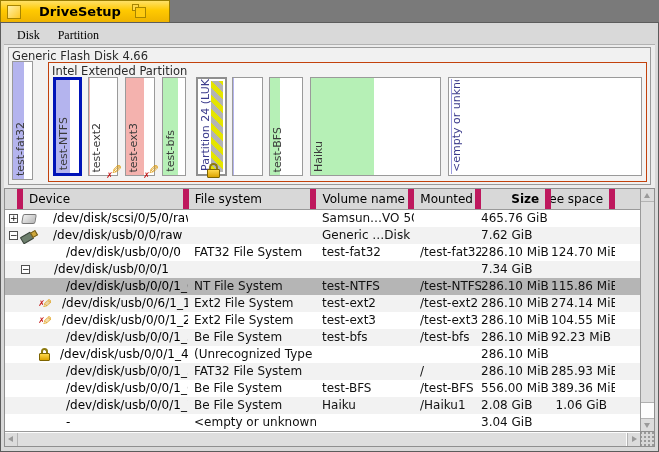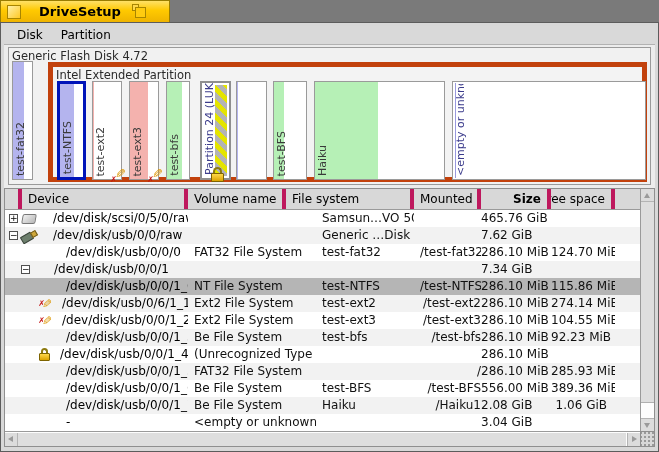--- a/index.html
+++ b/index.html
@@ -15,30 +15,30 @@
   #tab-title{position:absolute;left:38px;top:3px;font-size:13px;font-weight:bold;color:#000;}
   #zoom-btn{position:absolute;right:22px;top:3px;width:15px;height:15px;}
   #zoom-btn .zs{position:absolute;left:0;top:0;width:7px;height:7px;border:1px solid #a88500;background:#ffd84a;box-sizing:border-box;}
   #zoom-btn .zb{position:absolute;left:3px;top:3px;width:11px;height:11px;border:1px solid #a88500;background:#ffcb10;box-sizing:border-box;}
   #frame{position:absolute;left:0;top:22px;width:659px;height:430px;box-sizing:border-box;
        background:#d8d8d8;border:1px solid #5c5c5c;}
 
   
   #menubar{position:absolute;left:4px;top:26px;width:651px;height:19px;background:#d9d9d9;
        border-bottom:1px solid #b2b2b2;display:flex;align-items:center;box-sizing:border-box;}
-  .mitem{padding:0 9px;height:100%;display:flex;align-items:center;color:#000;}
+  .mitem{padding:0 9px;height:100%;display:flex;align-items:center;color:#000;font-family:Liberation Serif, serif;}
   .mitem:first-child{margin-left:4px;}
 
   
   #diskpanel{position:absolute;left:4px;top:45px;width:651px;height:143px;background:#ececec;}
   #disk-box{position:absolute;left:4px;top:2px;width:643px;height:138px;box-sizing:border-box;
        border:1px solid #9a9a9a;background:#f1f1f1;}
   .boxlabel{position:absolute;left:3px;top:1px;font-size:11.5px;color:#2a2a2a;white-space:nowrap;}
   #intel-box{position:absolute;left:39px;top:14px;width:599px;height:120px;box-sizing:border-box;
-       border:5px solid #c2410c;background:#f3f3f3;}
+       border:1px solid #c2410c;background:#f3f3f3;}
   .pblock{position:absolute;top:14px;height:99px;box-sizing:border-box;border:1px solid #9a9a9a;background:#fff;}
   .pblock.psel{border:3px solid #0013b8;}
   .pblock.pstriped{border:2px solid #8f8f8f;box-shadow:inset 0 0 0 1px #fff;}
   .pfill{position:absolute;left:0;top:0;bottom:0;}
   .stripes{position:absolute;left:13px;top:2px;right:2px;bottom:2px;
        background:repeating-linear-gradient(45deg,#e4e400 0 5px,#b4b4b4 5px 10px);}
   .pedge{position:absolute;left:2px;top:1px;bottom:1px;width:1px;background:#9a9ade;}
   .vlabel{position:absolute;left:2px;bottom:3px;writing-mode:vertical-rl;transform:rotate(180deg);
        font-size:11px;line-height:12px;color:#3a3a3a;white-space:nowrap;max-height:92px;overflow:hidden;}
   .map-pencil{position:absolute;right:-5px;bottom:-3px;width:14px;height:14px;transform:scaleX(-1);z-index:2;}
@@ -48,33 +48,33 @@
   .mlok::before{content:"";position:absolute;left:2px;top:0;width:9px;height:7px;border:2px solid #8d7a10;
        border-bottom:none;border-radius:5px 5px 0 0;box-sizing:border-box;}
   .mlok::after{content:"";position:absolute;left:0;top:6px;width:13px;height:9px;box-sizing:border-box;
        background:linear-gradient(#ffd84a,#dca400);border:1px solid #7e6400;border-radius:1px;}
 
   
   #tablearea{position:absolute;left:4px;top:188px;width:651px;height:259px;box-sizing:border-box;
        border:1px solid #8f8f8f;background:#fff;}
   #thead{position:absolute;left:0;top:0;width:635px;height:21px;background:#d8d8d8;
        border-bottom:1px solid #9a9a9a;display:flex;box-sizing:border-box;}
-  .hc{height:100%;box-sizing:border-box;border-right:4px solid #be185d;display:flex;align-items:center;
+  .hc{height:100%;box-sizing:border-box;border-right:6px solid #be185d;display:flex;align-items:center;
        padding:0 6px;white-space:nowrap;overflow:hidden;color:#000;}
   .hc.right{justify-content:flex-end;}
   .hc:last-child{border-right:none;}
   #tbody{position:absolute;left:0;top:21px;width:635px;height:221px;}
   .trow{display:flex;height:17px;line-height:17px;background:#fff;}
   .trow.shade{background:#f2f2f2;}
   .trow.selected{background:#b5b5b5;}
   .c{box-sizing:border-box;white-space:nowrap;overflow:hidden;}
   .c0{width:183px;display:flex;align-items:center;}
   .c1{width:128px;padding-left:6px;}
   .c2{width:98px;padding-left:6px;}
-  .c3{width:67px;padding-left:6px;text-align:right;}
+  .c3{width:67px;padding-left:6px;}
   .c4{width:70px;text-align:left;padding-right:8px;}
   .c5{width:64px;text-align:right;padding-right:8px;}
   .exp{width:9px;height:9px;box-sizing:border-box;border:1px solid #4f4f4f;background:#fdfdfd;
        font-size:9px;line-height:7px;text-align:center;flex:none;color:#000;}
   .e0{margin-left:4px;} .e1{margin-left:16px;}
   .t0{margin-left:17px;} .t1{margin-left:24px;} .tn{margin-left:61px;} .t2{margin-left:10px;}
   .ihdd{width:14px;height:10px;margin-left:4px;flex:none;border:1px solid #777;border-radius:2px;
        background:linear-gradient(135deg,#f0f0f0,#b9b9b9);transform:skewX(-10deg);box-sizing:border-box;}
   .iusb{width:15px;height:12px;margin-left:3px;position:relative;flex:none;}
   .iusb::before{content:"";position:absolute;left:0px;top:4px;width:10px;height:6px;background:#6d7f6d;
@@ -130,21 +130,21 @@
 
   <div id="frame"></div>
 
   <div id="menubar">
     <span class="mitem">Disk</span>
     <span class="mitem">Partition</span>
   </div>
 
   <div id="diskpanel">
     <div id="disk-box">
-      <span class="boxlabel">Generic Flash Disk 4.72</span>
+      <span class="boxlabel">Generic Flash Disk 4.66</span>
       <div id="primary-slot"></div>
       <div id="intel-box">
         <span class="boxlabel">Intel Extended Partition</span>
       <div class="pblock psel" style="left: 4px; width: 29px;">
             <div class="pfill" style="width: 60%; background: rgb(180, 180, 238);"></div>
             <span class="vlabel">test-NTFS</span>
           </div>
           <div class="pblock" style="left: 39px; width: 30px;">
             <div class="pfill" style="width: 5%; background: rgb(244, 178, 174);"></div>
             <span class="vlabel">test-ext2</span>
@@ -190,22 +190,22 @@
           <div class="pfill" style="width: 56%; background: rgb(180, 180, 238);"></div>
           <span class="vlabel">test-fat32</span>
         </div>
       </div>
   </div>
 
   <div id="tablearea">
     <div id="thead">
         <div class="hc" style="width: 17px;"></div>
         <div class="hc" style="width: 166px;">Device</div>
+        <div class="hc" style="width: 128px;">File system</div>
         <div class="hc" style="width: 98px;">Volume name</div>
-        <div class="hc" style="width: 128px;">File system</div>
         <div class="hc" style="width: 67px;">Mounted at</div>
         <div class="hc right" style="width: 70px; font-weight: bold;">Size</div>
         <div class="hc right" style="width: 64px;">Free space</div>
         <div class="hc" style="width: 25px;"></div>
       </div>
     <div id="tbody">
         <div class="trow">
           <div class="c c0">
             <span class="exp e0">+</span>
             <span class="ihdd"></span>

